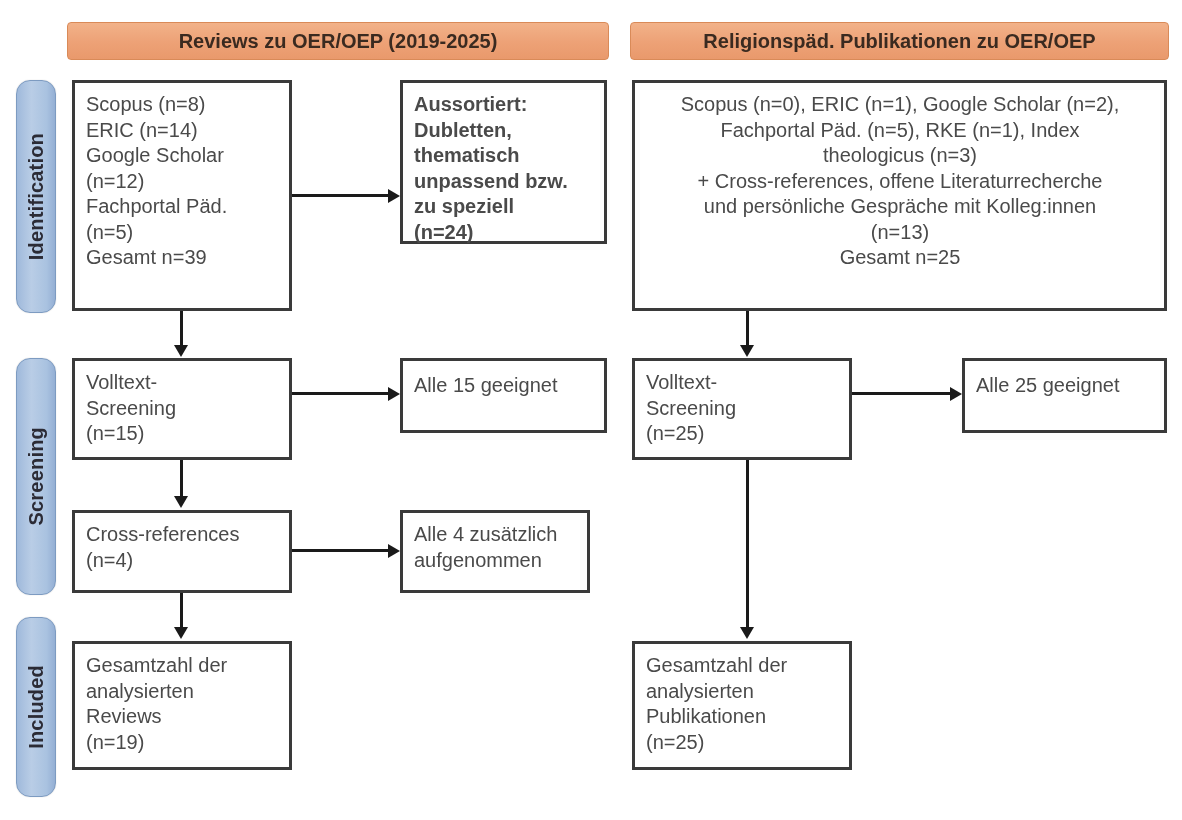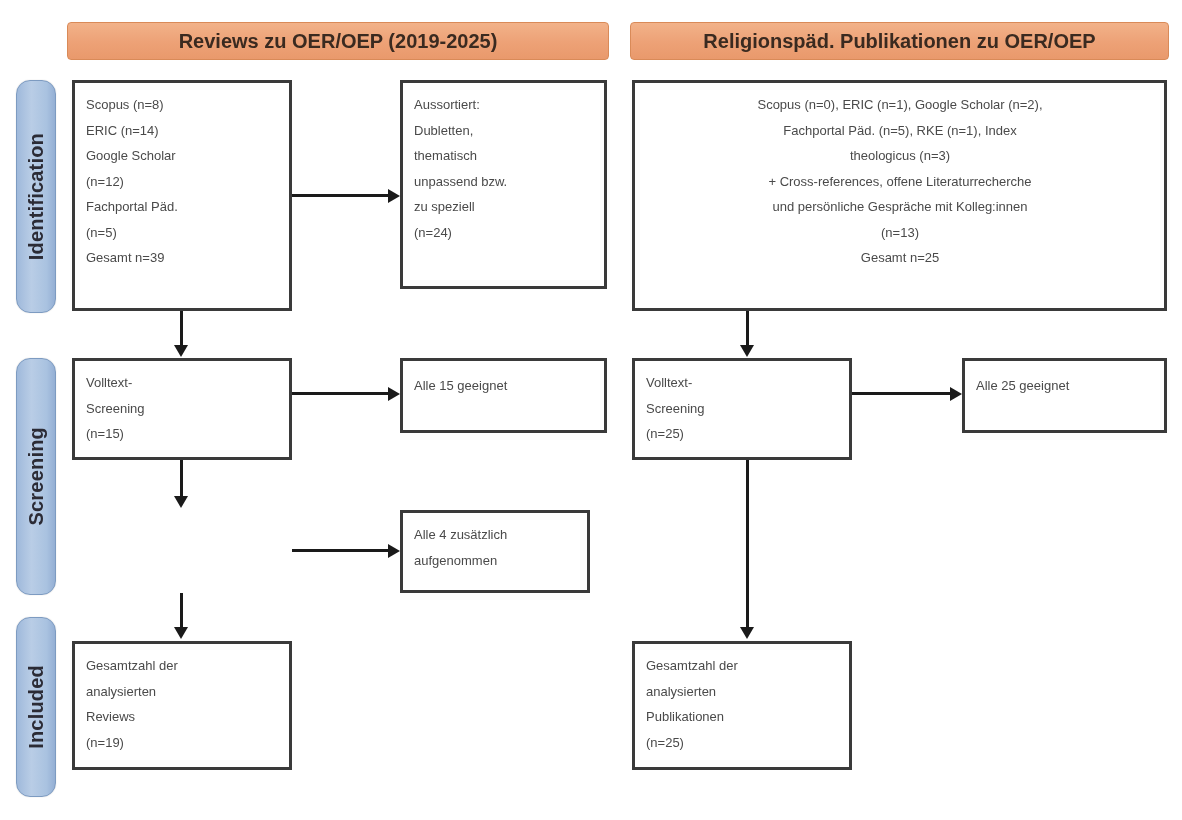--- a/index.html
+++ b/index.html
@@ -59,21 +59,21 @@
 
   
   .fbox {
     position: absolute;
     background: #ffffff;
     border: 3px solid #3a3a3a;
     box-sizing: border-box;
     padding: 9px 10px 6px 11px;
   }
   .fbox .txt {
-    font-size: 13px;
+    font-size: 20px;
     line-height: 25.5px;
     color: #4a4a4a;
     white-space: pre-line;
     display: block;
   }
 
   
   .vline, .hline {
     position: absolute;
     background: #1a1a1a;
@@ -121,21 +121,21 @@
   <div class="fbox" style="left:72px; top:80px; width:220px; height:231px;">
     <span class="txt">Scopus (n=8)
 ERIC (n=14)
 Google Scholar
 (n=12)
 Fachportal Päd.
 (n=5)
 Gesamt n=39</span>
   </div>
 
-  <div class="fbox" style="left:400px; top:80px; width:207px; height:209px;">
+  <div class="fbox" style="left:400px; top:80px; width:207px; height:164px;font-weight:bold;">
     <span class="txt">Aussortiert:
 Dubletten,
 thematisch
 unpassend bzw.
 zu speziell
 (n=24)</span>
   </div>
 
   <div class="hline" style="left:292px; top:194px; width:96px;"></div>
   <div class="arrow-right" style="left:388px; top:189px;"></div>
@@ -152,20 +152,24 @@
   <div class="fbox" style="left:400px; top:358px; width:207px; height:75px; padding-top:12px;">
     <span class="txt">Alle 15 geeignet</span>
   </div>
 
   <div class="hline" style="left:292px; top:392px; width:96px;"></div>
   <div class="arrow-right" style="left:388px; top:387px;"></div>
 
   <div class="vline" style="left:180px; top:460px; height:38px;"></div>
   <div class="arrow-down" style="left:174px; top:496px;"></div>
 
+  <div class="fbox" style="left:72px; top:510px; width:220px; height:83px;">
+    <span class="txt">Cross-references
+(n=4)</span>
+  </div>
 
   <div class="fbox" style="left:400px; top:510px; width:190px; height:83px;">
     <span class="txt">Alle 4 zusätzlich
 aufgenommen</span>
   </div>
 
   <div class="hline" style="left:292px; top:549px; width:96px;"></div>
   <div class="arrow-right" style="left:388px; top:544px;"></div>
 
   <div class="vline" style="left:180px; top:593px; height:36px;"></div>

